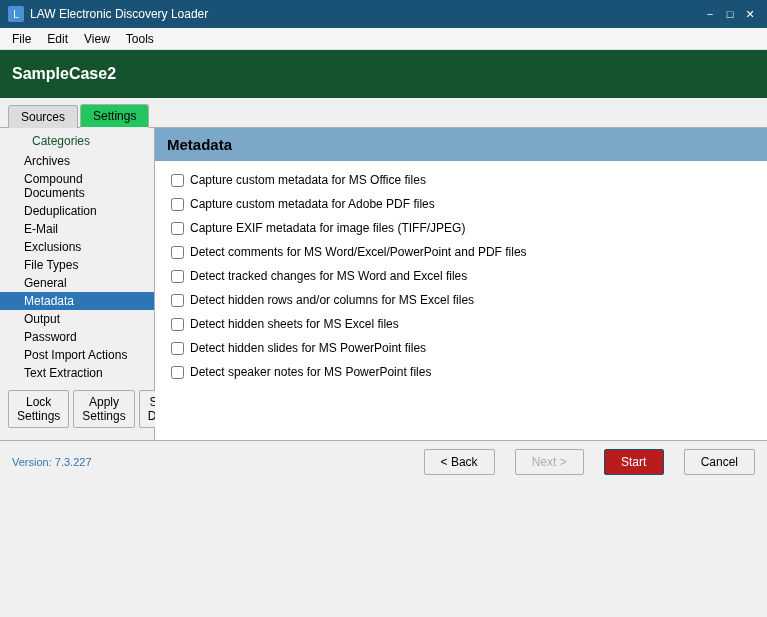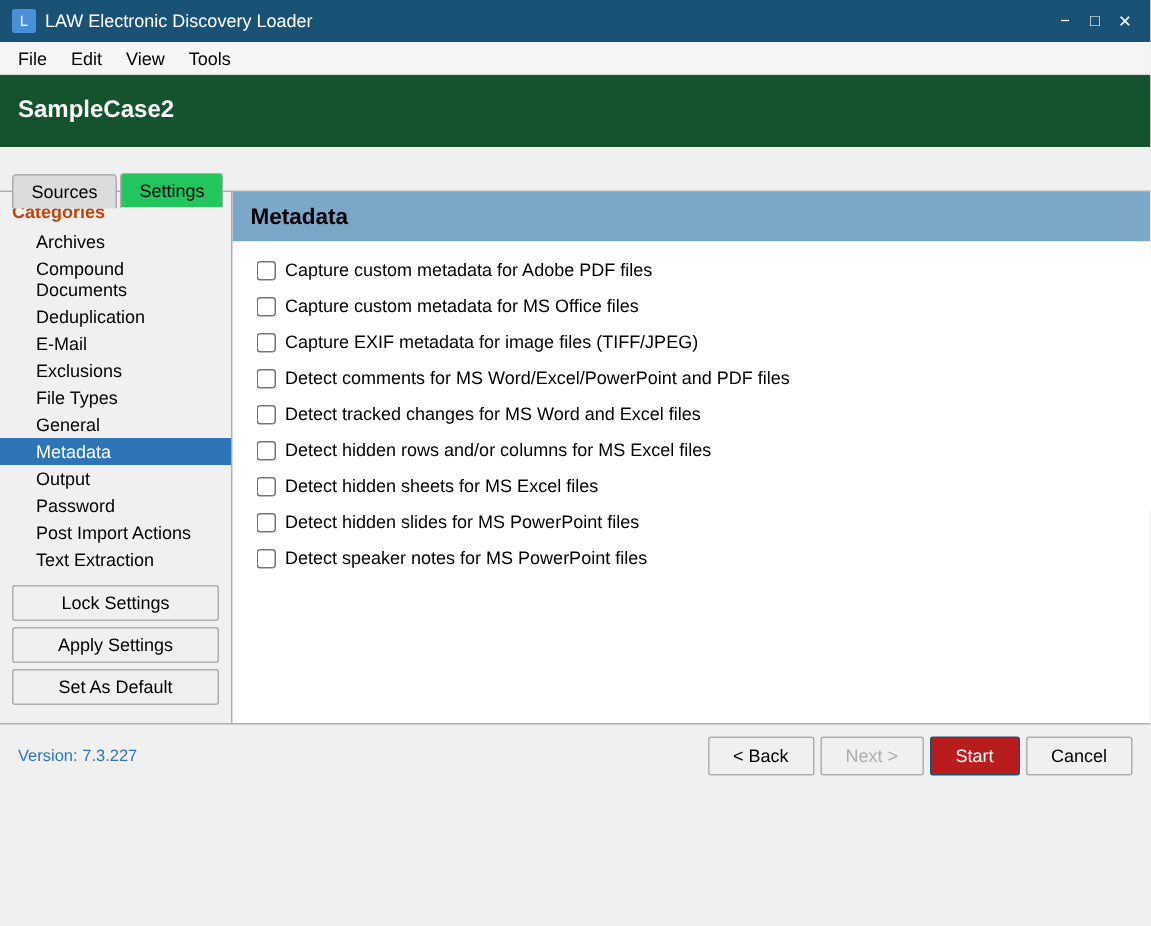--- a/index.html
+++ b/index.html
@@ -95,21 +95,21 @@
     }
     .tab {
       padding: 4px 12px;
       border: 1px solid #adadad;
       background: #dcdcdc;
       cursor: pointer;
       font-size: 12px;
       margin-right: 2px;
       border-bottom: none;
       position: relative;
-      top: 12px;
+      top: 1px;
       border-radius: 3px 3px 0 0;
     }
     .tab.active {
       background: #22c55e;
       border-bottom: 1px solid #f0f0f0;
       z-index: 1;
     }
 
     
     .content-row {
@@ -124,40 +124,41 @@
       width: 155px;
       min-width: 155px;
       background: #f0f0f0;
       border-right: 1px solid #adadad;
       display: flex;
       flex-direction: column;
       padding: 4px 0;
     }
     .categories-label {
       font-size: 12px;
-      font-weight: bold;
+      font-weight: normal;
       padding: 2px 8px 4px 8px;
-      color: #c2410c;
+      color: #14532d;
+      margin-left: 24px;
     }
     .category-item {
       padding: 2px 24px;
       cursor: pointer;
       font-size: 12px;
       color: #000;
     }
     .category-item.selected {
       background: #2e75b6;
       color: white;
     }
 
     .left-panel-buttons {
       margin-top: auto;
       padding: 8px;
       display: flex;
-      flex-direction: column;
+      flex-direction: row;
       gap: 4px;
     }
     .left-panel-btn {
       width: 100%;
       padding: 4px 8px;
       border: 1px solid #adadad;
       background: #f0f0f0;
       cursor: pointer;
       font-size: 12px;
       text-align: center;
@@ -213,21 +214,21 @@
       align-items: center;
       justify-content: space-between;
       padding: 0 12px;
     }
     .footer-version {
       font-size: 11px;
       color: #2e75b6;
     }
     .footer-buttons {
       display: flex;
-      gap: 4px;
+      gap: 20px;
     }
     .footer-btn {
       padding: 5px 16px;
       border: 1px solid #adadad;
       background: #f0f0f0;
       cursor: pointer;
       font-size: 12px;
       border-radius: 2px;
       min-width: 60px;
       text-align: center;
@@ -324,27 +325,27 @@
       <button class="left-panel-btn">Apply Settings</button>
       <button class="left-panel-btn">Set As Default</button>
     </div>
   </div>
 
   <div class="right-panel">
     <div class="panel-header">Metadata</div>
     <div class="panel-content">
 
       <div class="checkbox-item">
+        <input type="checkbox" id="ms-office" style="">
+        <label for="ms-office">Capture custom metadata for MS Office files</label>
+      </div>
+
+      <div class="checkbox-item">
         <input type="checkbox" id="adobe-pdf" style="">
         <label for="adobe-pdf">Capture custom metadata for Adobe PDF files</label>
-      </div>
-
-      <div class="checkbox-item">
-        <input type="checkbox" id="ms-office" style="">
-        <label for="ms-office">Capture custom metadata for MS Office files</label>
       </div>
 
       <div class="checkbox-item">
         <input type="checkbox" id="exif" style="">
         <label for="exif">Capture EXIF metadata for image files (TIFF/JPEG)</label>
       </div>
 
       <div class="checkbox-item">
         <input type="checkbox" id="ms-word-comments" style="">
         <label for="ms-word-comments">Detect comments for MS Word/Excel/PowerPoint and PDF files</label>

